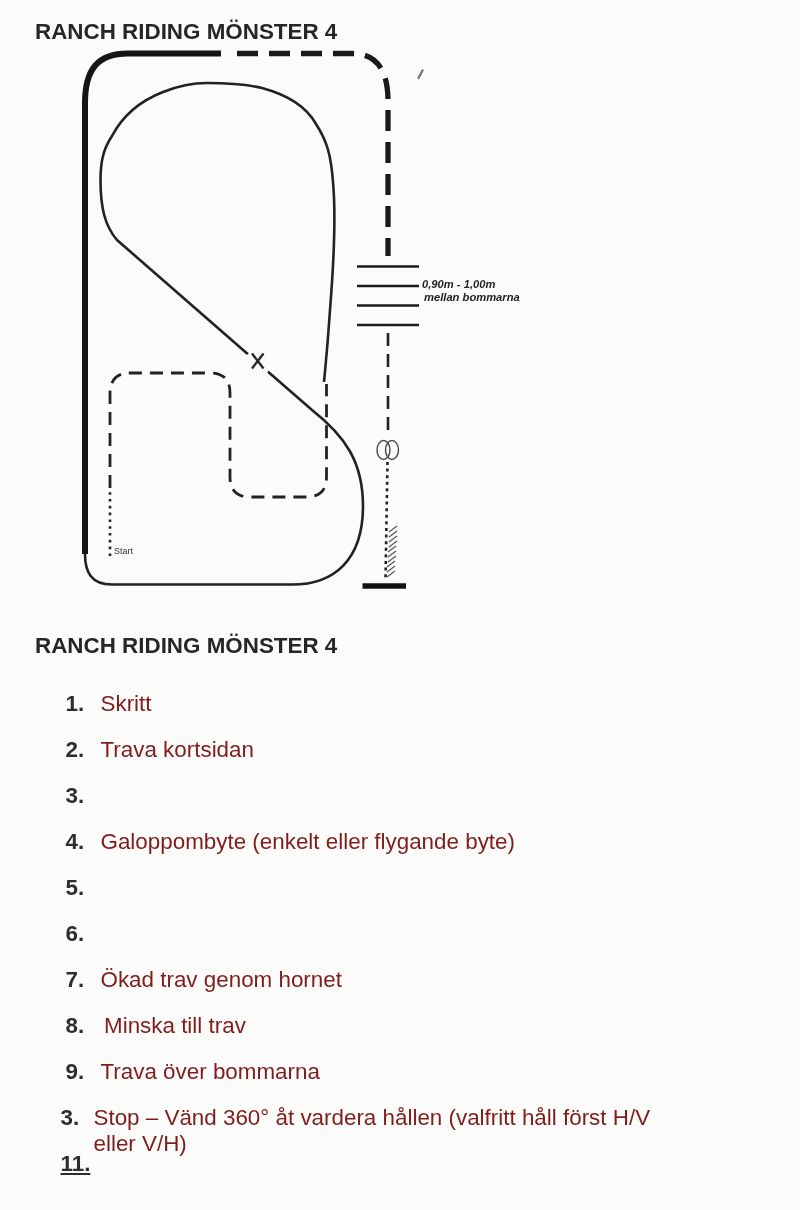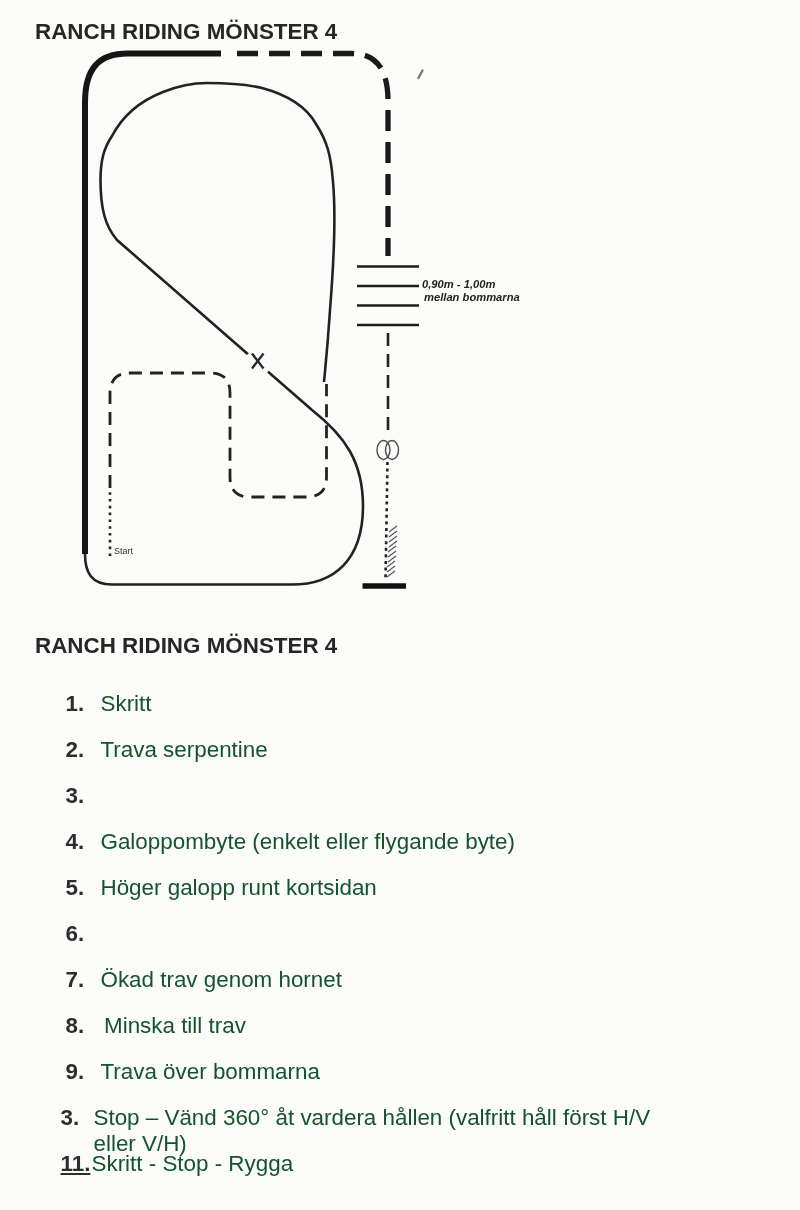--- a/index.html
+++ b/index.html
@@ -1,21 +1,21 @@
 <!DOCTYPE html>
 <html><head>
 <meta charset="utf-8">
 <style>
 html,body{margin:0;padding:0;background:#fbfbfa;}
 *{-webkit-font-smoothing:antialiased;}
 .page{position:relative;width:664px;height:1210px;background:#fbfbfa;overflow:hidden;filter:brightness(1);
   font-family:"Liberation Sans",sans-serif;color:#2d2d2d;}
 .h1{position:absolute;left:35px;font-weight:bold;font-size:22.4px;color:#262626;}
 .num{position:absolute;font-weight:bold;font-size:22.4px;color:#2d2d2d;}
-.txt{position:absolute;font-size:22.4px;color:#14532d;}
+.txt{position:absolute;font-size:22.4px;color:#7f1d1d;}
 </style>
 </head>
 <body>
 <div class="page">
 
 <div class="h1" style="top:19px;">RANCH RIDING MÖNSTER 4</div>
 
 <svg width="560" height="620" viewBox="0 0 560 620" style="position:absolute;left:0;top:0;">
 
   <path d="M 221 53.5 L 128 53.5 C 98 53.5 85 69 85 103 L 85 554" fill="none" stroke="#151515" stroke-width="6"></path>
@@ -73,39 +73,37 @@
 
   <path d="M 362.5 586 L 406 586" fill="none" stroke="#111" stroke-width="5.5"></path>
 </svg>
 
 <div class="h1" style="top:633px;">RANCH RIDING MÖNSTER 4</div>
 
 <div class="num" style="left:65.5px;top:691px;">1.</div>
 <div class="txt" style="left:100.5px;top:691px;">Skritt</div>
 
 <div class="num" style="left:65.5px;top:737px;">2.</div>
-<div class="txt" style="left:100.5px;top:737px;">Trava serpentine</div>
+<div class="txt" style="left:100.5px;top:737px;">Trava kortsidan</div>
 
 <div class="num" style="left:65.5px;top:783px;">3.</div>
 
 <div class="num" style="left:65.5px;top:829px;">4.</div>
 <div class="txt" style="left:100.5px;top:829px;">Galoppombyte (enkelt eller flygande byte)</div>
 
 <div class="num" style="left:65.5px;top:875px;">5.</div>
-<div class="txt" style="left:100.5px;top:875px;">Höger galopp runt kortsidan</div>
 
 <div class="num" style="left:65.5px;top:921px;">6.</div>
 
 <div class="num" style="left:65.5px;top:967px;">7.</div>
 <div class="txt" style="left:100.5px;top:967px;">Ökad trav genom hornet</div>
 
 <div class="num" style="left:65.5px;top:1013px;">8.</div>
 <div class="txt" style="left:104px;top:1013px;">Minska till trav</div>
 
 <div class="num" style="left:65.5px;top:1059px;">9.</div>
 <div class="txt" style="left:100.5px;top:1059px;">Trava över bommarna</div>
 
 <div class="num" style="left:60.5px;top:1105px;">3.</div>
 <div class="txt" style="left:93.5px;top:1105px;">Stop – Vänd 360° åt vardera hållen (valfritt håll först H/V eller V/H)</div>
 
 <div class="num" style="left:60.5px;top:1151px;text-decoration:underline;">11.</div>
-<div class="txt" style="left:91.5px;top:1151px;">Skritt - Stop - Rygga</div>
 </div>
 
 </body></html>

